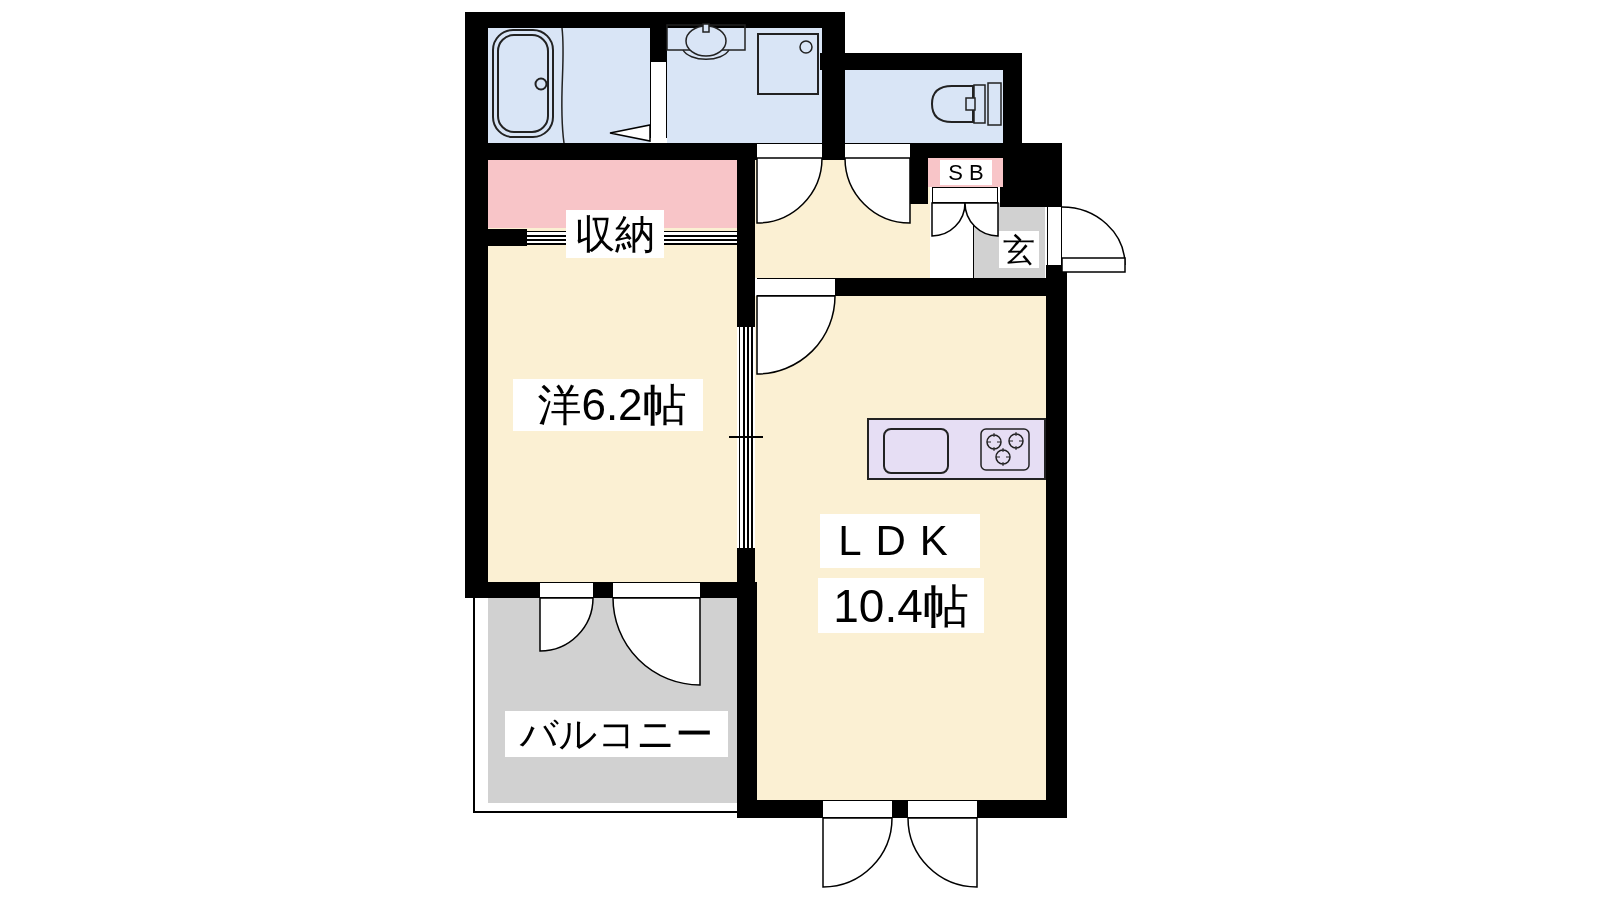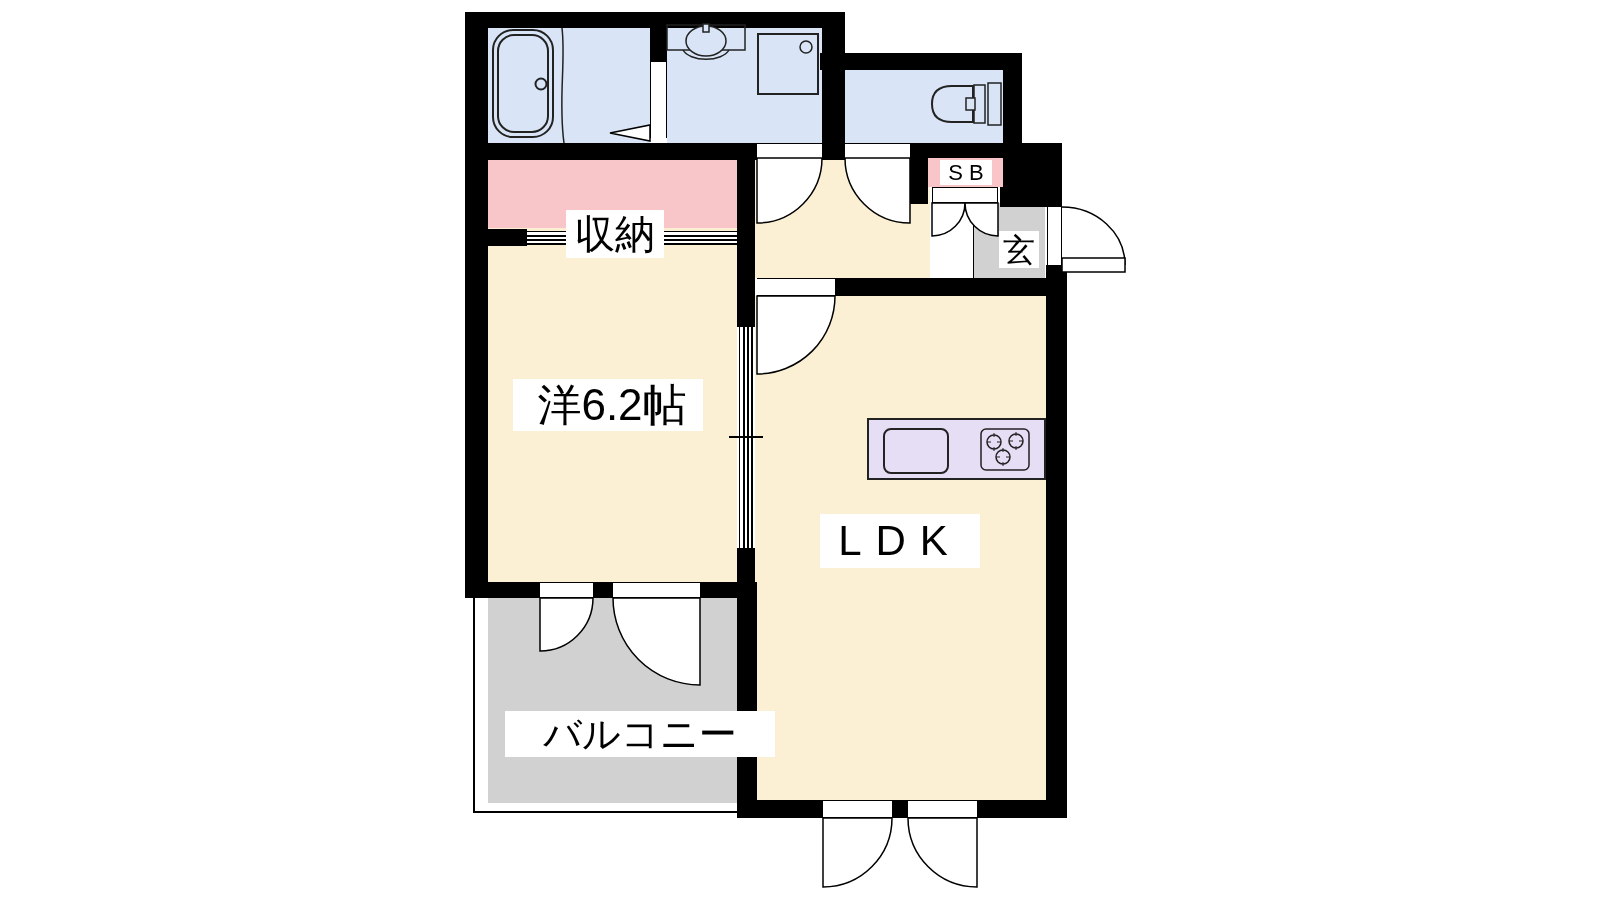--- a/index.html
+++ b/index.html
@@ -146,21 +146,24 @@
 
   <div class="label" style="left:566px;top:174px;width:98px;height:48px;font-size:40px;margin-top:36px;">
     <span>収納</span>
   </div>
   <div class="label" style="left:513px;top:379px;width:190px;height:52px;font-size:44px;padding-left:8px;">
     <span>洋6.2帖</span>
   </div>
   <div class="label" style="left:820px;top:514px;width:160px;height:54px;font-size:42px;letter-spacing:14px;">
     <span>LDK</span>
   </div>
-  <div class="label" style="left:505px;top:711px;width:270px;height:46px;font-size:38px;">
+  <div class="label" style="left:818px;top:578px;width:166px;height:55px;font-size:46px;">
+    <span>10.4帖</span>
+  </div>
+  <div class="label" style="left:505px;top:711px;width:223px;height:46px;font-size:38px;">
     <span>バルコニー</span>
   </div>
   <div class="label" style="left:999px;top:231px;width:40px;height:37px;font-size:32px;">
     <span>玄</span>
   </div>
   <div class="label" style="left:940px;top:160px;width:52px;height:25px;font-size:22px;letter-spacing:6px;padding-left:6px;text-align:center;">
     <span>SB</span>
   </div>
 
 </div>

